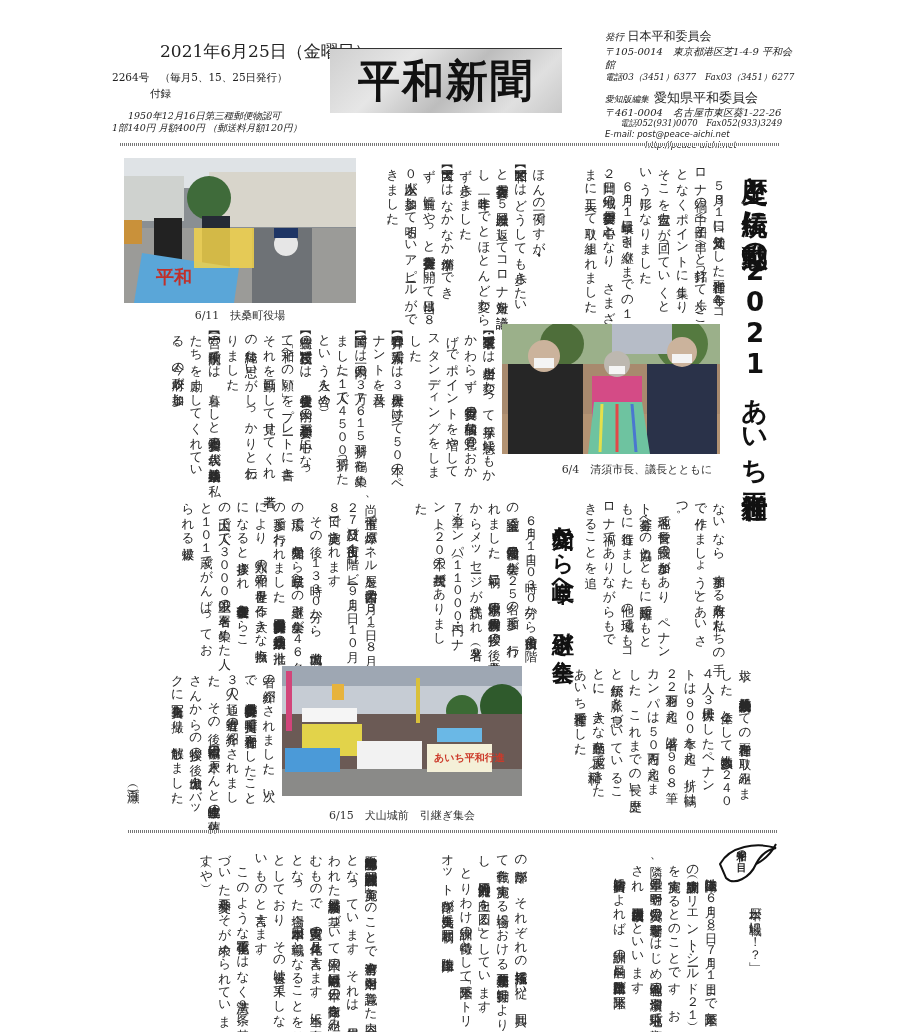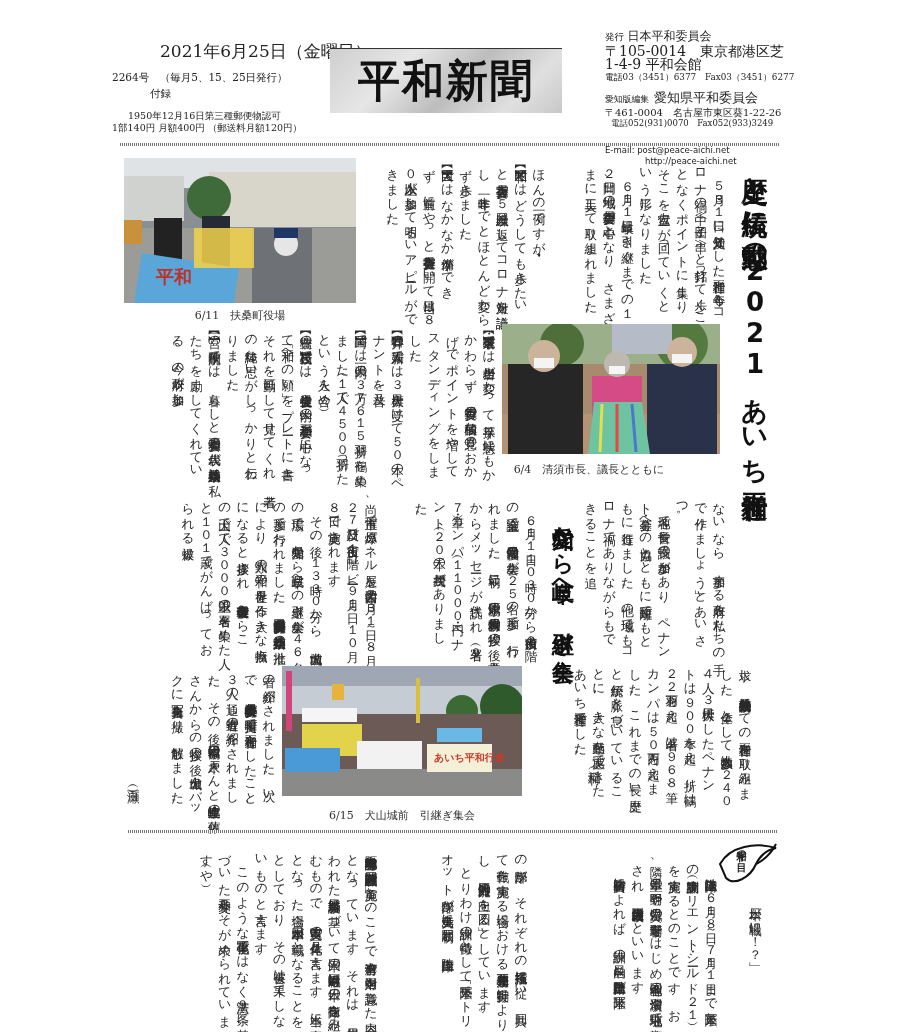--- a/index.html
+++ b/index.html
@@ -8,21 +8,21 @@
   .abs { position:absolute; }
   .vt { writing-mode:vertical-rl; text-orientation:upright; }
   .body-text { font-size:12.6px; line-height:18.3px; letter-spacing:0.2px; color:#2a2a2a; }
   .headline { font-family:"DejaVu Sans","Liberation Sans",sans-serif; font-weight:bold; color:#111; }
   .rule { position:absolute; height:3px;
           background:repeating-linear-gradient(90deg,#777 0 1px,#fff 1px 2px); }
   .caption { font-size:11px; text-align:center; color:#333; }
   .photo { position:absolute; overflow:hidden; }
   .masthead-date { font-size:17px; }
   .small { font-size:10.5px; line-height:15px; }
-  .tiny { font-size:9.5px; line-height:13px; }
+  .tiny { font-size:9.5px; line-height:13px;font-style:italic; }
   .logo-box { position:absolute; left:330px; left:330px; top:48px; width:232px; height:64px;
               background:linear-gradient(135deg,#cfcfcf 0%,#e6e6e6 30%,#bdbdbd 55%,#e0e0e0 80%,#c8c8c8 100%);
               border-top:1px solid #333; display:flex; align-items:center; justify-content:center; }
   .logo-text { font-family:"DejaVu Sans","Liberation Sans",sans-serif; font-weight:bold;
                font-size:42px; letter-spacing:2px; color:#111; transform:scaleY(1.05); }
 </style>
 </head>
 <body>
 
 <div class="abs masthead-date" style="left:112px;top:40px;margin-left:48px;">2021年6月25日（金曜日）</div>
@@ -33,29 +33,29 @@
 
 <div class="logo-box">
   <span class="logo-text">平和新聞</span>
 </div>
 
 <div class="abs" style="left:605px;top:28px;width:190px;">
   <div style="font-size:11px;">
     <span class="tiny">発行</span>
     <span style="font-family:'DejaVu Sans',sans-serif;font-size:12px;">日本平和委員会</span>
   </div>
-  <div class="tiny" style="font-size:14px;">〒105-0014　東京都港区芝1-4-9 平和会館</div>
+  <div class="tiny" style="font-size:10px;">〒105-0014　東京都港区芝1-4-9 平和会館</div>
   <div class="tiny" style="font-size:8.8px;">電話03（3451）6377　Fax03（3451）6277</div>
   <div style="margin-top:3px;">
     <span class="tiny" style="font-size:8.8px;">愛知版編集</span>
     <span style="font-family:'DejaVu Sans',sans-serif;font-size:13px;">愛知県平和委員会</span>
   </div>
   <div class="tiny" style="font-size:10px;line-height:11px;">〒461-0004　名古屋市東区葵1-22-26</div>
-  <div class="tiny" style="font-size:8.5px;line-height:11px;padding-left:6px;">電話052(931)0070　Fax052(933)3249</div>
-  <div class="tiny" style="font-family:'DejaVu Sans',sans-serif;font-size:8.5px;line-height:11px;margin-top:16px;">E-mail: post@peace-aichi.net</div>
+  <div class="tiny" style="font-size:8.5px;line-height:11px;padding-left:6px;margin-left:9px;">電話052(931)0070　Fax052(933)3249</div>
+  <div class="tiny" style="font-family:'DejaVu Sans',sans-serif;font-size:8.5px;line-height:11px;">E-mail: post@peace-aichi.net</div>
   <div class="tiny" style="font-family:'DejaVu Sans',sans-serif;font-size:8.5px;line-height:11px;margin-left:40px;">http://peace-aichi.net</div>
 </div>
 
 <div class="rule" style="left:120px;top:143px;width:660px;"></div>
 
 <div class="abs vt headline" style="left:738px;top:158px;font-size:26px;letter-spacing:1px;height:520px;">歴史と伝統に感動の2021あいち平和行進</div>
 
 <div class="abs vt body-text" style="left:548px;top:160px;width:180px;height:160px;white-space:pre-line;">　５月３１日に愛知入りした平和行進。今年もコロナ禍の中≪団子と串≫と銘打って歩くことなくポイントに集まり、そこを宣伝カーが回っていくという形になりました。
 　６月１１日岐阜に引き継ぐまでの１２日間、地域の実行委員会が中心となり、さまざまに工夫して取り組まれました。以下</div>
 <div class="abs vt body-text" style="left:368px;top:160px;width:180px;height:160px;white-space:pre-line;">ほんの一例ですが・・・。
@@ -99,21 +99,21 @@
     <rect x="107" y="42" width="16" height="8" fill="#f5f5f5"></rect>
     <rect x="145" y="40" width="70" height="90" fill="#2a3249"></rect>
     <circle cx="180" cy="28" r="15" fill="#cbb39c"></circle>
     <rect x="170" y="30" width="20" height="9" fill="#f4f4f4"></rect>
     <polygon points="92,78 140,78 148,130 86,130" fill="#6ec3a0"></polygon>
     <line x1="100" y1="80" x2="98" y2="128" stroke="#e4e04b" stroke-width="3"></line>
     <line x1="115" y1="80" x2="115" y2="128" stroke="#e34848" stroke-width="3"></line>
     <line x1="130" y1="80" x2="134" y2="128" stroke="#4a78d0" stroke-width="3"></line>
   </svg>
 </div>
-<div class="abs caption" style="left:480px;top:462px;width:218px;">6/4　清須市長、議長とともに</div>
+<div class="abs caption" style="left:528px;top:462px;width:218px;">6/4　清須市長、議長とともに</div>
 
 <div class="abs vt body-text" style="left:128px;top:326px;width:370px;height:160px;white-space:pre-line;">【千種・名東区】では担当者が変わって手探り状態にもかかわらず、実行委員の積極的な意見のおかげでポイントを増やしてスタンディングをしました。
 【春日井】の新婦人では３大目標を受けて５０本のペナントを普及。
 【岡崎】では県内一の３万７６１５羽折り鶴を集めました（１人で４５００羽折ったという人を含め）
 【豊橋の桜丘高校】では、生徒会役員や学内の平和委員会が中心になって「平和への願い」をプレートに書きそれを動画にして見せてくれ、若者の純粋な思いがしっかりと伝わりました。
 【一宮】の千秋病院では、暮らしと平和委員会の代表が「核兵器禁止条約は私たちを励ましてくれている。今の政府が参加し</div>
 
 <div class="abs vt body-text" style="left:590px;top:494px;width:138px;height:160px;white-space:pre-line;">ないなら、参加する政府を私たちの手で作りましょう」とあいさつ。
 　各地で首長や議長の参加があり、ペナント・募金への協力とともに短距離でもともに行進しました。他の地域でもコロナ禍でありながらもできることを追</div>
 

